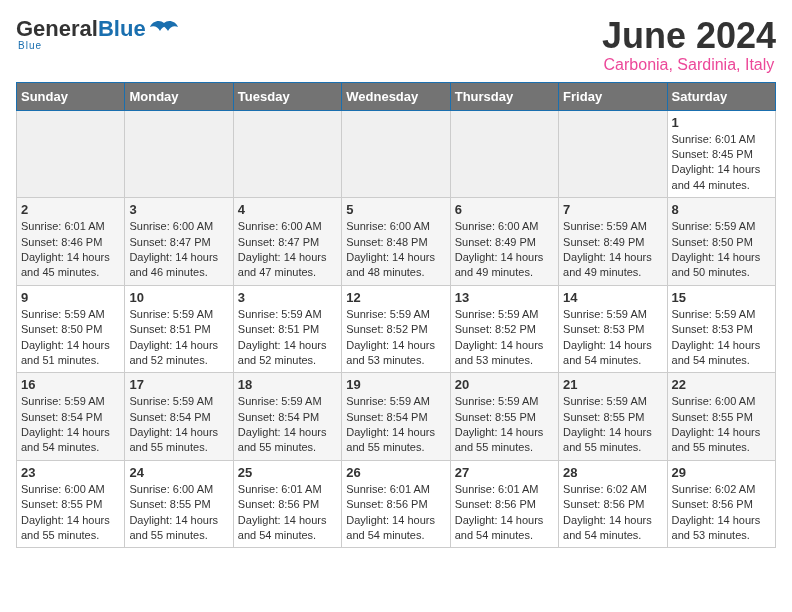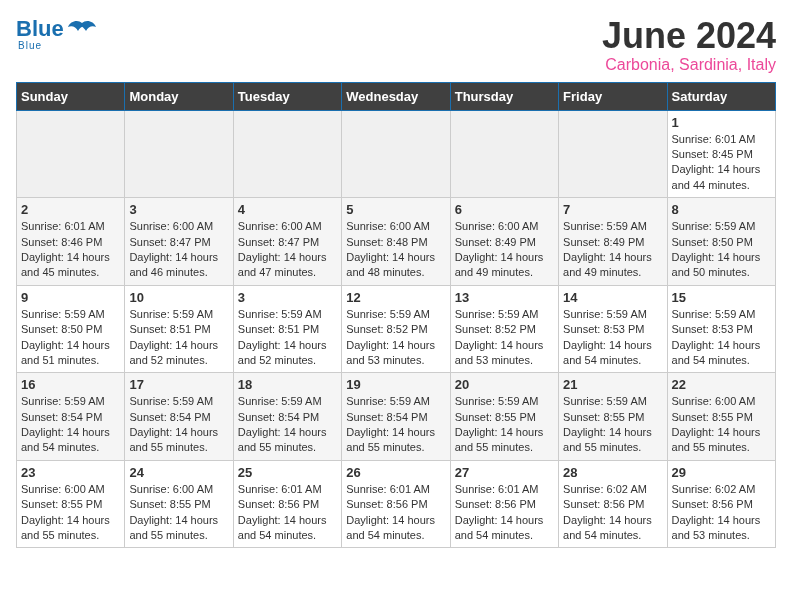--- a/index.html
+++ b/index.html
@@ -42,39 +42,39 @@
       margin-left: 4px;
     }
     .logo-underline {
       font-size: 10px;
       color: #1a6faf;
       letter-spacing: 1px;
       margin-top: -2px;
       margin-left: 2px;
     }
     .title-area {
-      text-align: right;
+      text-align: center;
     }
     .month-title {
       font-size: 36px;
       font-weight: bold;
       color: #333;
       line-height: 1.1;
     }
     .subtitle {
       font-size: 16px;
       color: #ec4899;
     }
     table {
       width: 100%;
       border-collapse: collapse;
       table-layout: fixed;
     }
     thead th {
-      background-color: #404040;
+      background-color: #737373;
       color: #fff;
       font-size: 13px;
       font-weight: bold;
       padding: 6px 4px;
       text-align: left;
       border: 1px solid #1a6faf;
     }
     tbody td {
       vertical-align: top;
       border: 1px solid #ccc;
@@ -102,20 +102,21 @@
     .empty-cell {
       background: #f0f0f0 !important;
     }
   </style>
 </head>
 <body>
 
 <div class="header-area">
   <div class="logo">
     <div class="logo-text">
+      <span class="logo-general">General</span>
       <span class="logo-blue">Blue</span>
       <svg class="logo-bird" viewBox="0 0 28 20">
         <path d="M14 4 C10 0, 2 2, 0 8 C4 6, 8 8, 10 12 C12 8, 16 6, 20 8 C18 4, 14 4, 14 4 Z" fill="#1a6faf"></path>
         <path d="M14 4 C18 0, 26 2, 28 8 C24 6, 20 8, 18 12 C16 8, 12 8, 14 4 Z" fill="#1a6faf"></path>
       </svg>
     </div>
     <div class="logo-underline">Blue</div>
   </div>
   <div class="title-area">
     <div class="month-title">June 2024</div>

